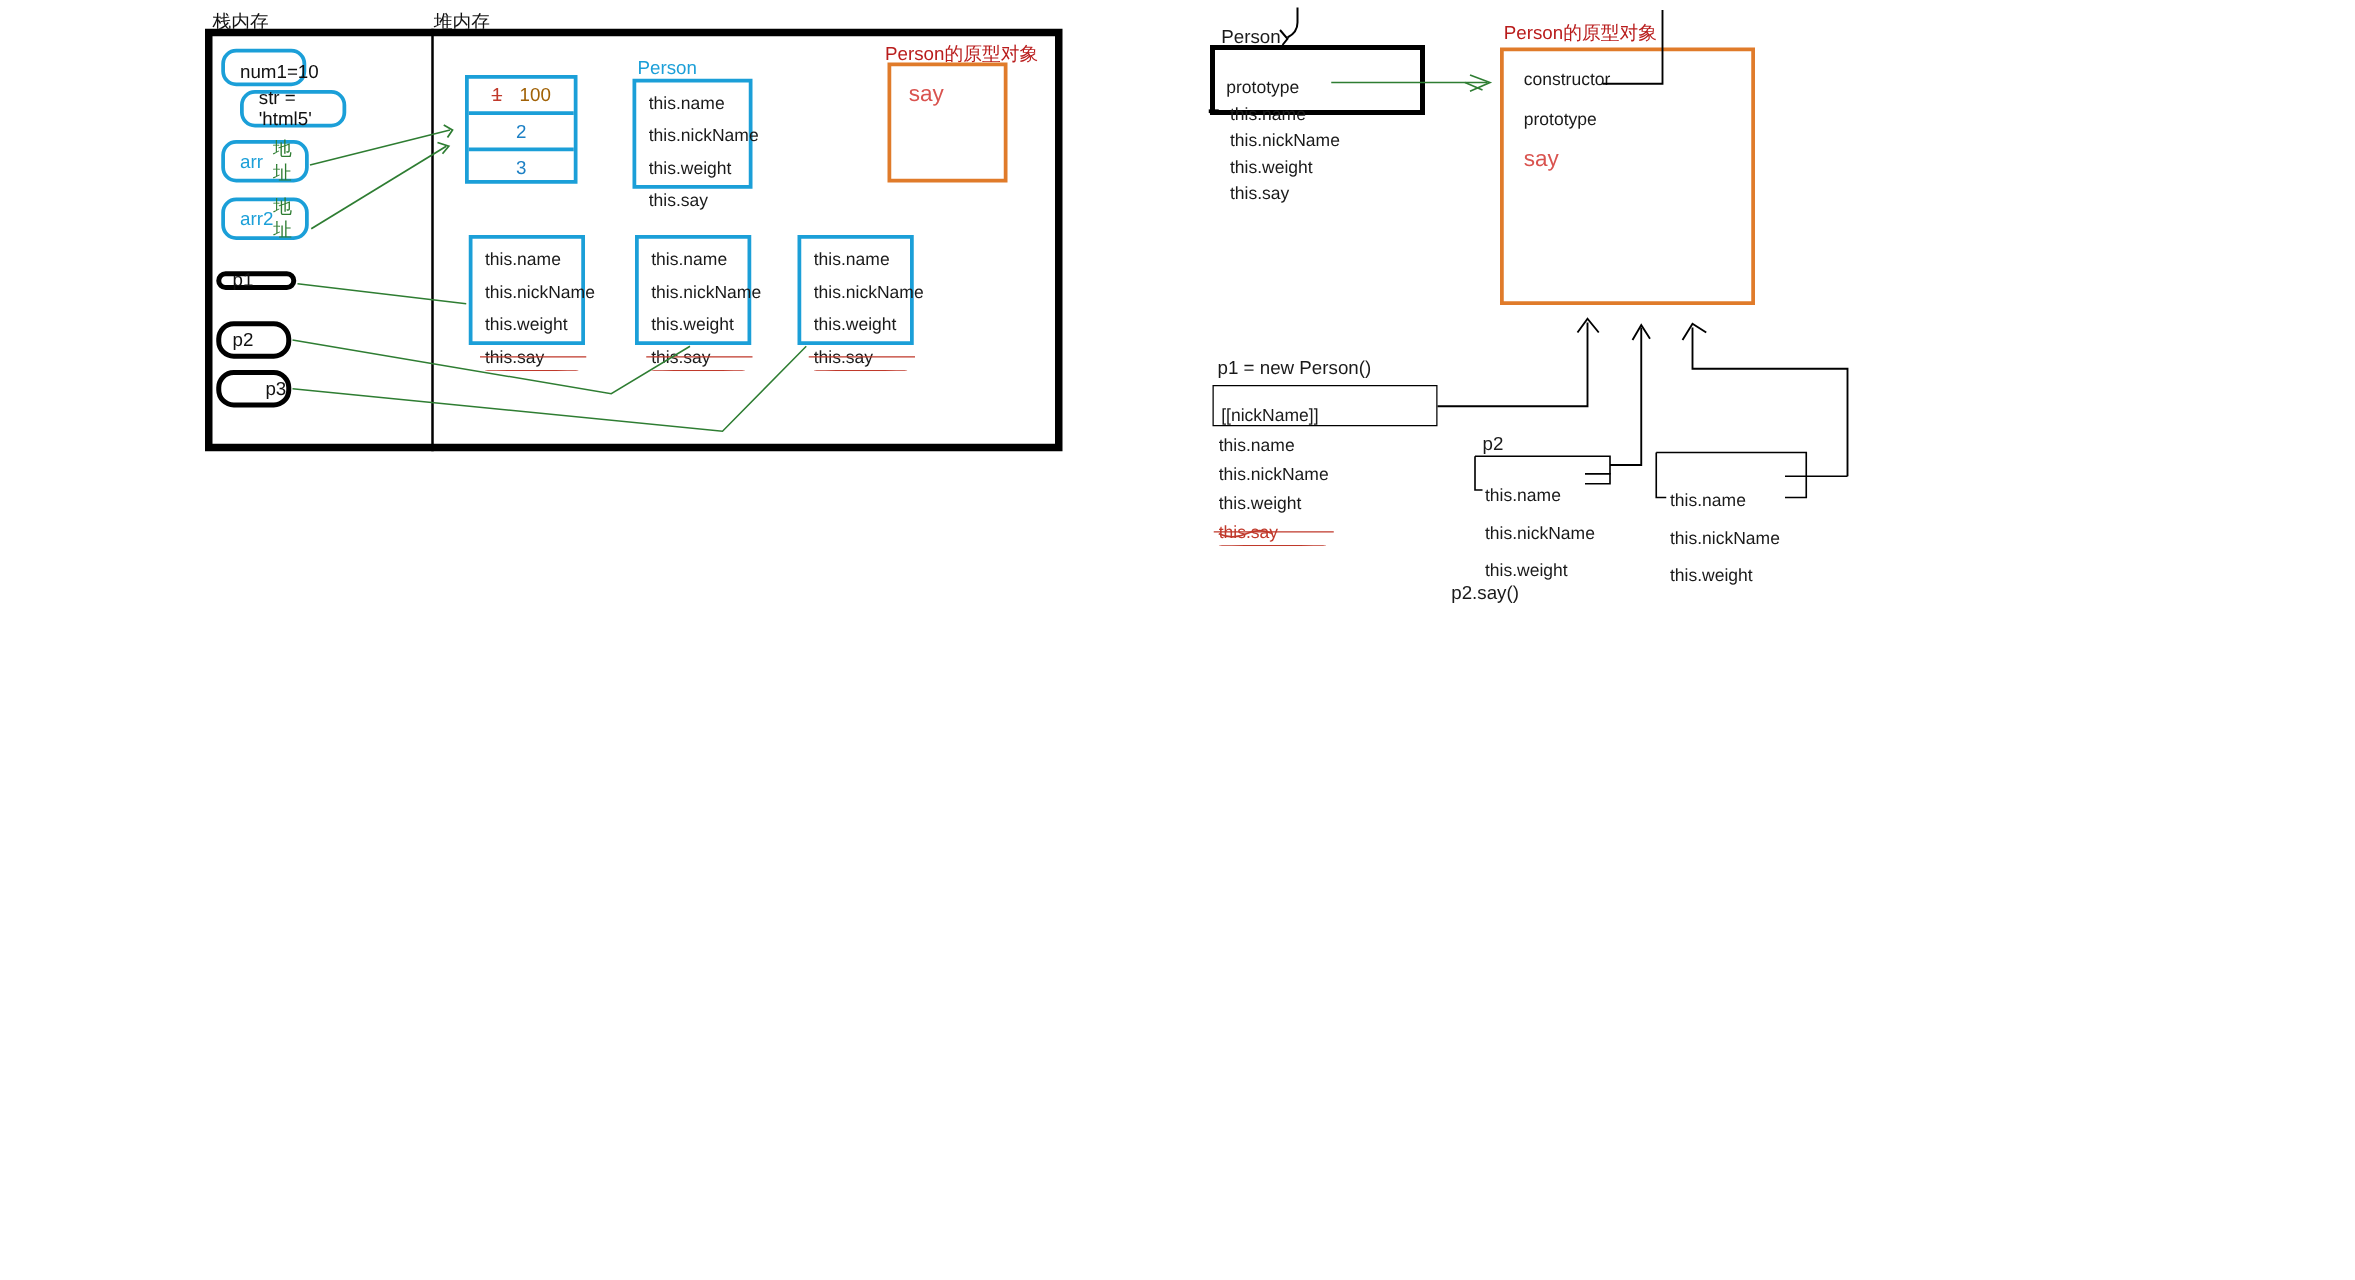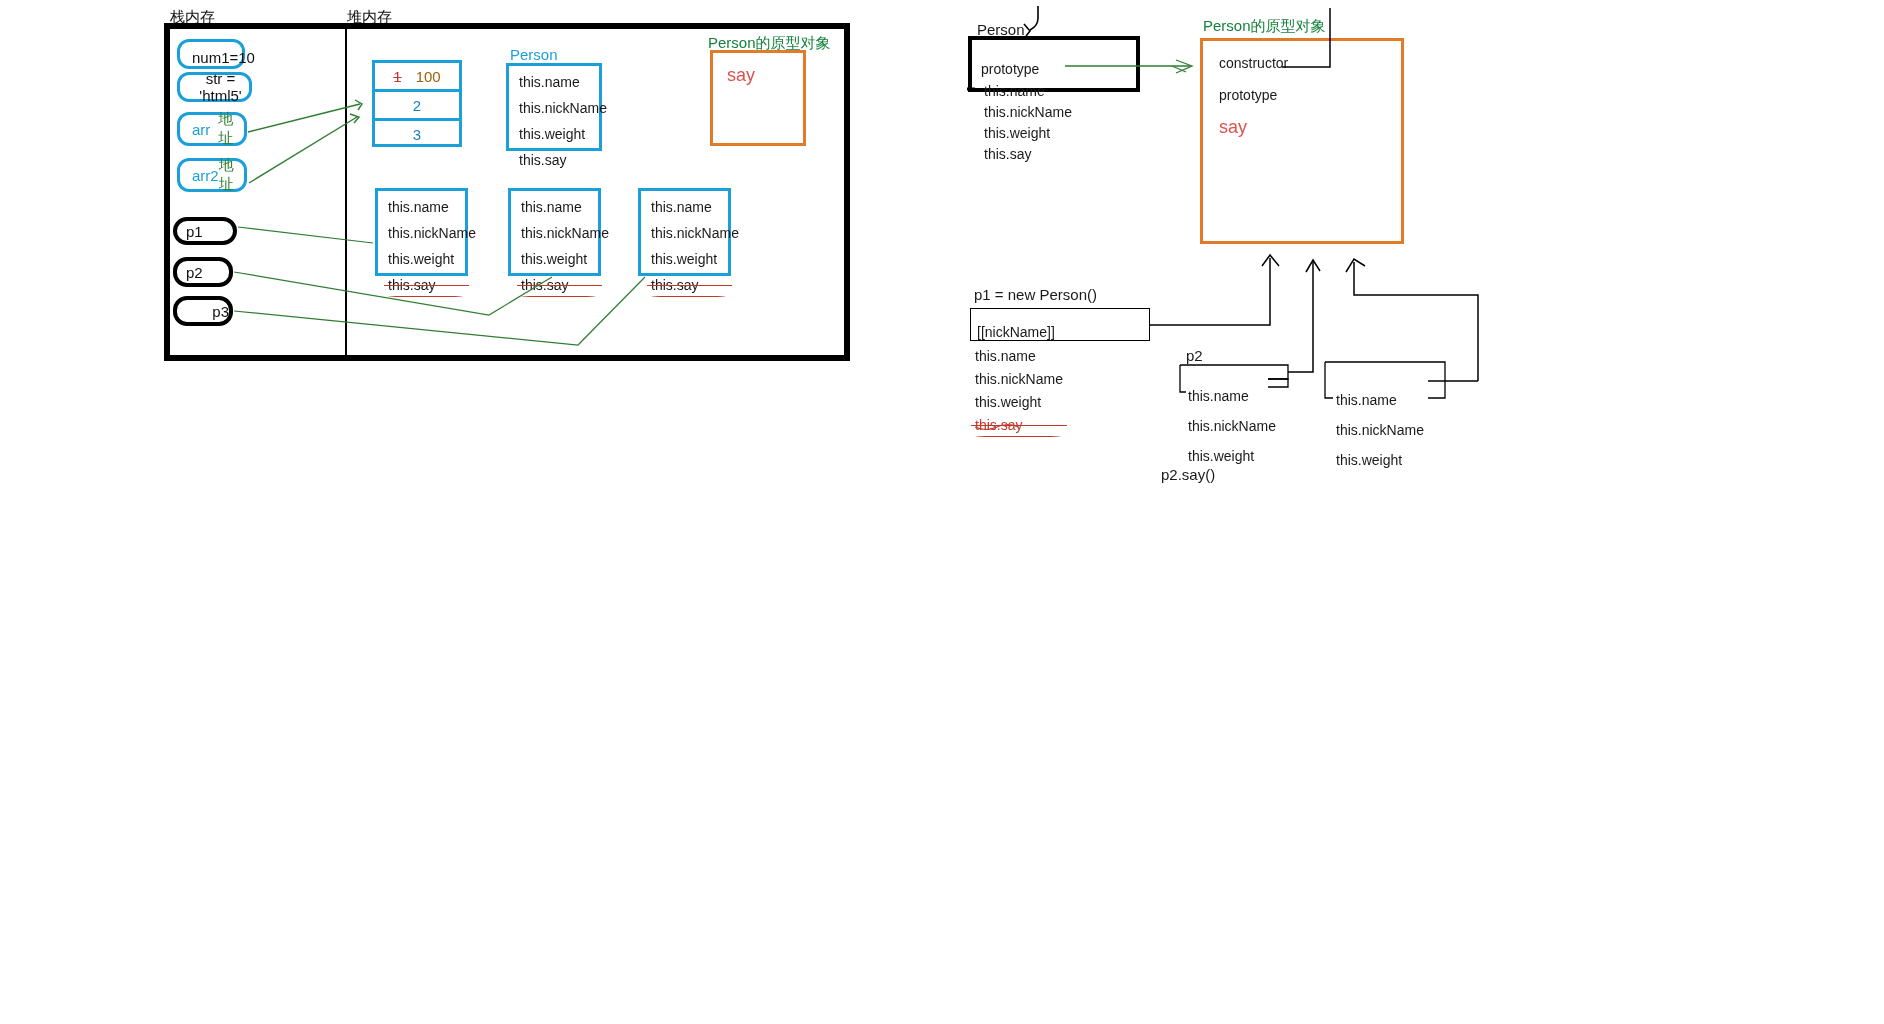--- a/index.html
+++ b/index.html
@@ -131,21 +131,21 @@
     bottom: -4px;
     border-top: 1.5px solid #c0392b;
     border-radius: 40%;
   }
   .cap {
     position: absolute;
     font-size: 15px;
     white-space: nowrap;
   }
   .cap.cyan { color: #1b9fd8; }
-  .cap.orange { color: #15803d; }
+  .cap.orange { color: #b91c1c; }
   
   .orangebox {
     position: absolute;
     box-sizing: border-box;
     border: 3px solid #e07b2a;
     background: #ffffff;
     padding: 14px 0 0 16px;
   }
   .orangebox .sayred { color: #d9534f; font-size: 18px; }
   
@@ -186,32 +186,32 @@
 
   <div class="zone-label" style="left:170px; top:8px;">栈内存</div>
   <div class="zone-label" style="left:347px; top:8px;">堆内存</div>
 
   <div class="memory-frame"></div>
   <div class="divider"></div>
 
   <div class="pill" style="left:177px; top:39px; width:68px; height:30px;align-items:flex-end;">
     <span>num1=10</span>
   </div>
-  <div class="pill" style="left:177px; top:72px; width:75px; height:30px;text-align:center;">
+  <div class="pill" style="left:192px; top:72px; width:85px; height:30px;">
     <span>str = 'html5'</span>
   </div>
   <div class="pill" style="left:177px; top:112px; width:70px; height:34px;">
     <span class="teal">arr</span>
     <span class="grn" style="margin-left:8px;">地址</span>
   </div>
   <div class="pill" style="left:177px; top:158px; width:70px; height:34px;">
     <span class="teal">arr2</span>
     <span class="grn">地址</span>
   </div>
-  <div class="pill blk" style="left:173px; top:217px; width:64px; height:28px; padding-left:9px;text-align:center;">
+  <div class="pill blk" style="left:173px; top:217px; width:64px; height:15px; padding-left:9px;text-align:center;">
     <span>p1</span>
   </div>
   <div class="pill blk" style="left:173px; top:257px; width:60px; height:30px; padding-left:9px;">
     <span>p2</span>
   </div>
   <div class="pill blk" style="left:173px; top:296px; width:60px; height:30px; padding-left:9px;justify-content:flex-end;">
     <span>p3</span>
   </div>
 
   <div class="arrbox" style="left:372px; top:60px; width:90px; height:87px;">

